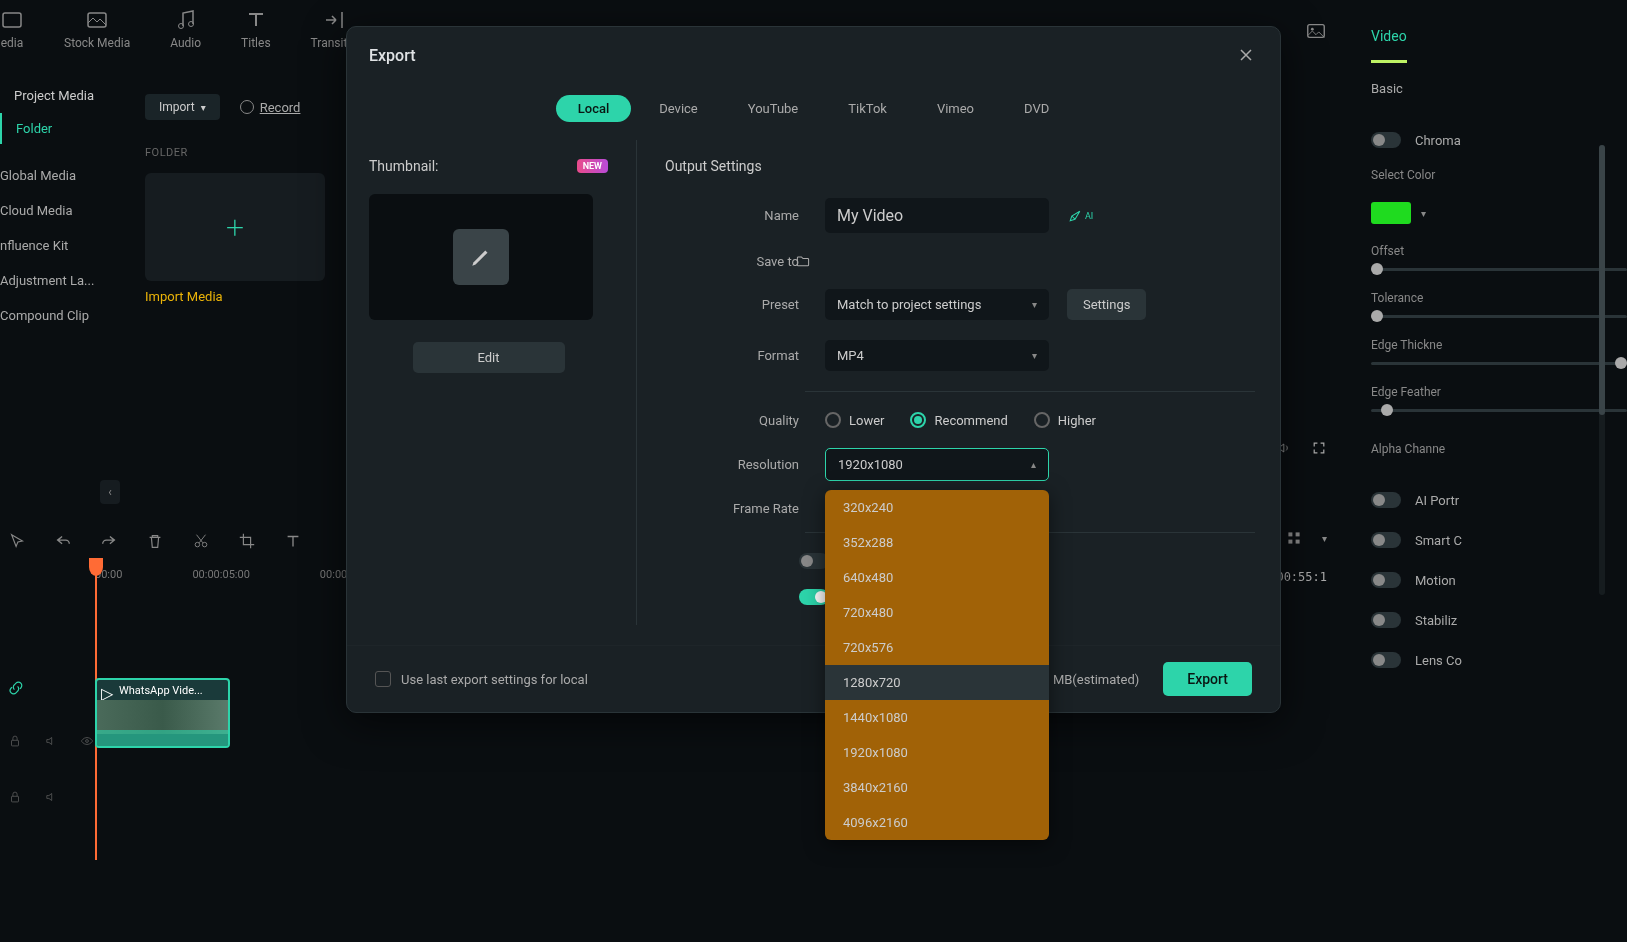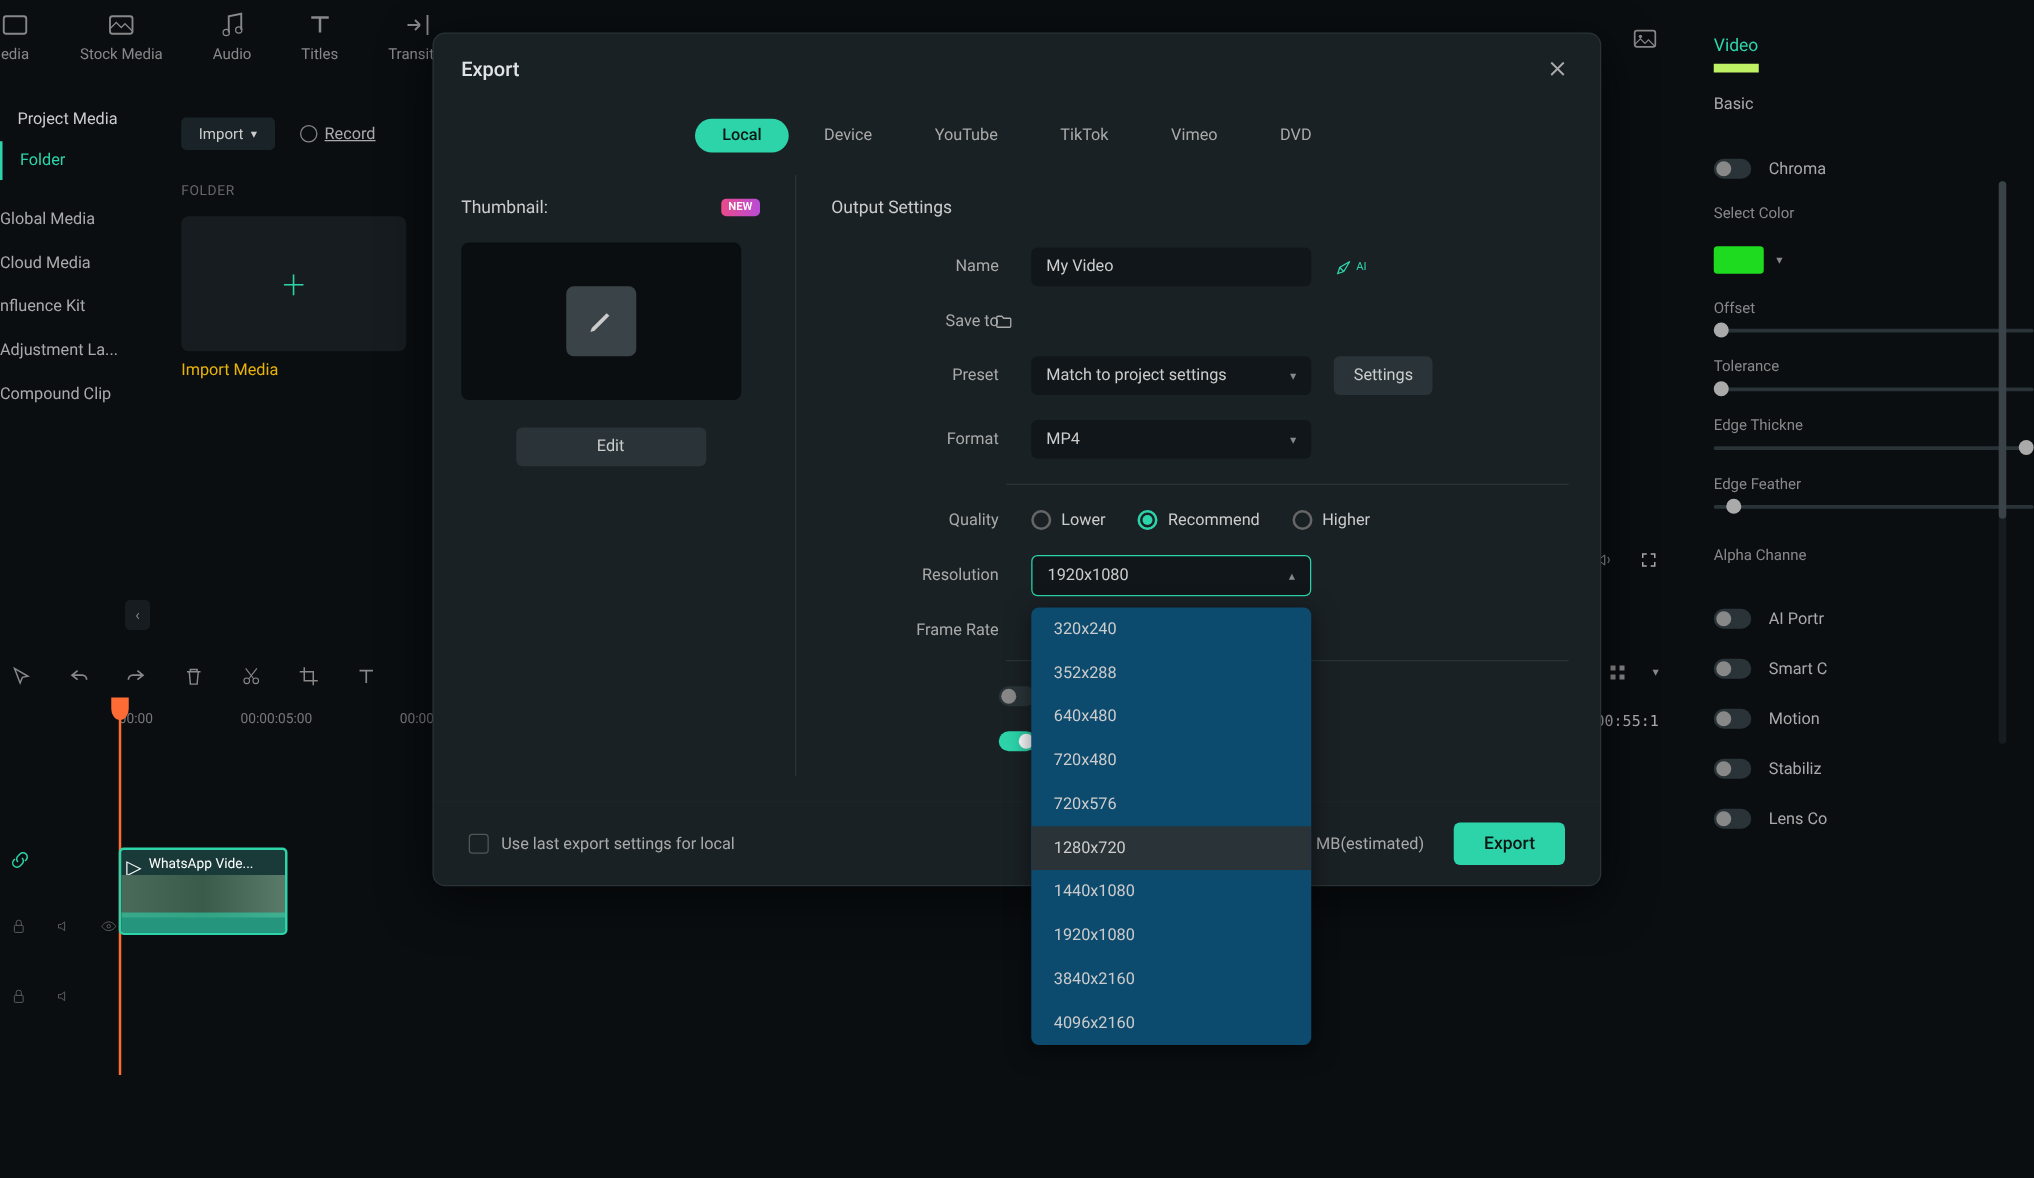--- a/index.html
+++ b/index.html
@@ -40,21 +40,21 @@
 .track-controls { position: absolute; left: 0; top: 680px; display: flex; flex-direction: column; gap: 18px; padding-left: 8px; }
 .track-row { display: flex; gap: 22px; align-items: center; color: #666; }
 
 .clip { position: absolute; left: 95px; top: 678px; width: 135px; height: 70px; border: 2px solid #2dd4aa; border-radius: 4px; background: #1a3a3a; overflow: hidden; }
 .clip-label { position: absolute; top: 4px; left: 22px; color: #fff; font-size: 11px; }
 .clip-play { position: absolute; top: 4px; left: 4px; color: #fff; }
 .clip-wave { position: absolute; bottom: 0; left: 0; right: 0; height: 16px; background: #2dd4aa; opacity: 0.6; }
 
 
 .right-panel { position: absolute; right: 0; top: 0; width: 270px; height: 100%; padding: 26px 0 0 14px; }
-.video-tab { color: #2dd4aa; font-size: 14px; padding-bottom: 6px; border-bottom: 7px solid #bef264; display: inline-block; }
+.video-tab { color: #2dd4aa; font-size: 14px; padding-bottom: 16px; border-bottom: 3px solid #bef264; display: inline-block; }
 .basic-tab { color: #aaa; font-size: 13px; margin-top: 18px; }
 .toggle-row { display: flex; align-items: center; gap: 14px; margin-top: 36px; color: #aaa; font-size: 13px; }
 .toggle-switch { width: 30px; height: 16px; background: #2a3438; border-radius: 10px; position: relative; }
 .toggle-switch::after { content: ''; position: absolute; width: 12px; height: 12px; background: #888; border-radius: 50%; top: 2px; left: 2px; }
 .toggle-switch.on { background: #2dd4aa; }
 .toggle-switch.on::after { background: #fff; left: 16px; }
 .slider-row { margin-top: 20px; color: #888; font-size: 12px; }
 .slider-track { width: 100%; height: 3px; background: #2a3438; margin-top: 10px; border-radius: 2px; position: relative; }
 .slider-thumb { position: absolute; width: 12px; height: 12px; background: #aaa; border-radius: 50%; top: -5px; }
 .color-swatch { width: 40px; height: 22px; background: #1fdb1f; border-radius: 3px; }
@@ -82,37 +82,37 @@
 .thumb-label { font-size: 14px; color: #ccc; }
 .badge-new { background: linear-gradient(90deg, #e94b8a, #b94bd8); color: #fff; font-size: 9px; padding: 2px 6px; border-radius: 4px; font-weight: 600; }
 .thumb-preview { width: 224px; height: 126px; background: #0a0e11; border-radius: 6px; margin-top: 20px; display: flex; align-items: center; justify-content: center; }
 .pencil-thumb { width: 56px; height: 56px; background: #3a4448; border-radius: 6px; display: flex; align-items: center; justify-content: center; }
 .edit-thumb-btn { width: 152px; padding: 8px 0; background: #2a3438; border-radius: 5px; text-align: center; font-size: 13px; color: #ccc; margin: 22px auto 0; cursor: pointer; display: block; }
 
 .settings-col { flex: 1; padding-left: 28px; padding-top: 18px; position: relative; }
 .section-title { font-size: 14px; color: #ccc; margin-bottom: 24px; }
 .form-row { display: flex; align-items: center; margin-bottom: 20px; }
 .form-label { width: 160px; text-align: right; padding-right: 26px; font-size: 13px; color: #aaa; }
-.text-input { flex: 1; max-width: 224px; background: #10161a; border: none; border-radius: 5px; padding: 8px 12px; color: #ccc; font-size: 13px; }
+.text-input { flex: 1; max-width: 224px; background: #10161a; border: none; border-radius: 5px; padding: 8px 12px; color: #ccc; font-size: 16px; }
 .ai-icon { margin-left: 18px; color: #2dd4aa; cursor: pointer; display: flex; align-items: center; gap: 2px; }
 .folder-btn { margin-left: -30px; color: #aaa; cursor: pointer; z-index: 1; }
 .select-input { width: 224px; background: #10161a; border: none; border-radius: 5px; padding: 8px 12px; color: #ccc; font-size: 13px; display: flex; justify-content: space-between; align-items: center; cursor: pointer; }
 .select-input.open { border: 1px solid #2dd4aa; }
 .settings-btn { margin-left: 18px; background: #2a3438; padding: 8px 16px; border-radius: 5px; font-size: 13px; color: #ccc; cursor: pointer; }
 .chev { font-size: 10px; color: #888; }
 
 .divider { height: 1px; background: #2a3438; margin: 6px 0 20px 140px; max-width: 450px; }
 
 .radio-group { display: flex; gap: 26px; align-items: center; }
 .radio-opt { display: flex; align-items: center; gap: 8px; cursor: pointer; font-size: 13px; color: #ccc; }
 .radio-circle { width: 16px; height: 16px; border: 2px solid #666; border-radius: 50%; display: flex; align-items: center; justify-content: center; }
 .radio-circle.selected { border-color: #2dd4aa; }
 .radio-dot { width: 8px; height: 8px; background: #2dd4aa; border-radius: 50%; }
 
-.dropdown-list { position: absolute; width: 224px; background: #0c4a6e; border-radius: 6px; margin-top: 4px; max-height: 380px; overflow-y: auto; z-index: 50; box-shadow: 0 4px 20px rgba(0,0,0,0.5); }
+.dropdown-list { position: absolute; width: 224px; background: #a16207; border-radius: 6px; margin-top: 4px; max-height: 380px; overflow-y: auto; z-index: 50; box-shadow: 0 4px 20px rgba(0,0,0,0.5); }
 .dropdown-item { padding: 10px 18px; font-size: 13px; color: #ccc; cursor: pointer; }
 .dropdown-item.highlight { background: #2a3438; }
 .dropdown-list::-webkit-scrollbar { width: 6px; }
 .dropdown-list::-webkit-scrollbar-thumb { background: #3a4448; border-radius: 3px; }
 
 .modal-scroll { position: absolute; right: 22px; top: 145px; width: 6px; height: 450px; background: #2a343860; border-radius: 3px; }
 .modal-scroll-thumb { width: 100%; height: 270px; background: #3a4448; border-radius: 3px; }
 
 .togglerow-modal { display: flex; align-items: center; margin-bottom: 20px; padding-left: 134px; gap: 14px; }
 

